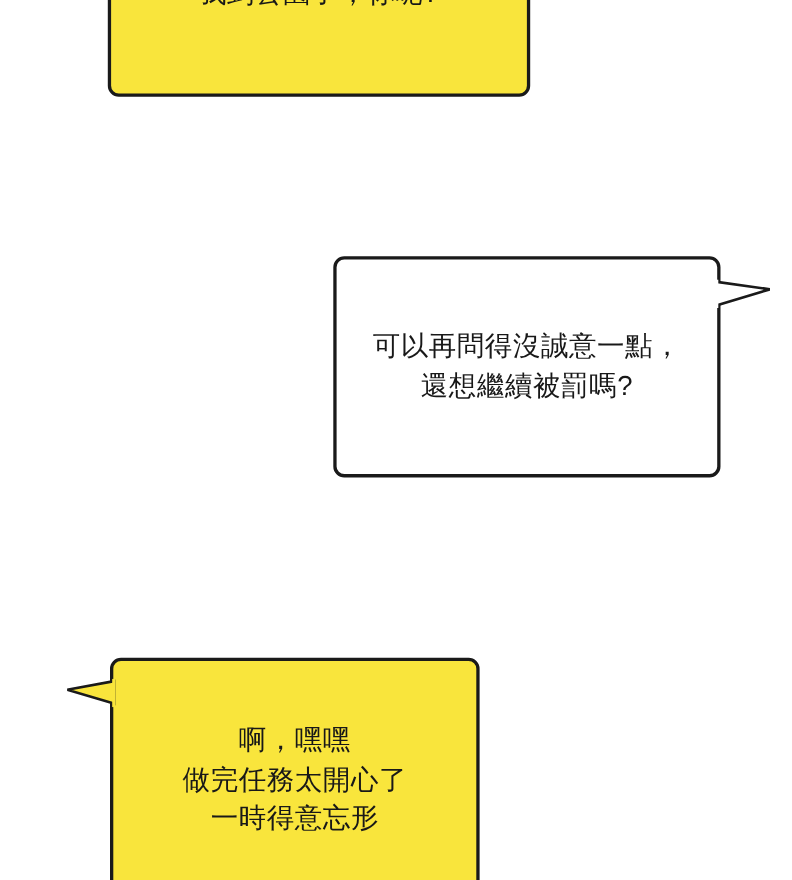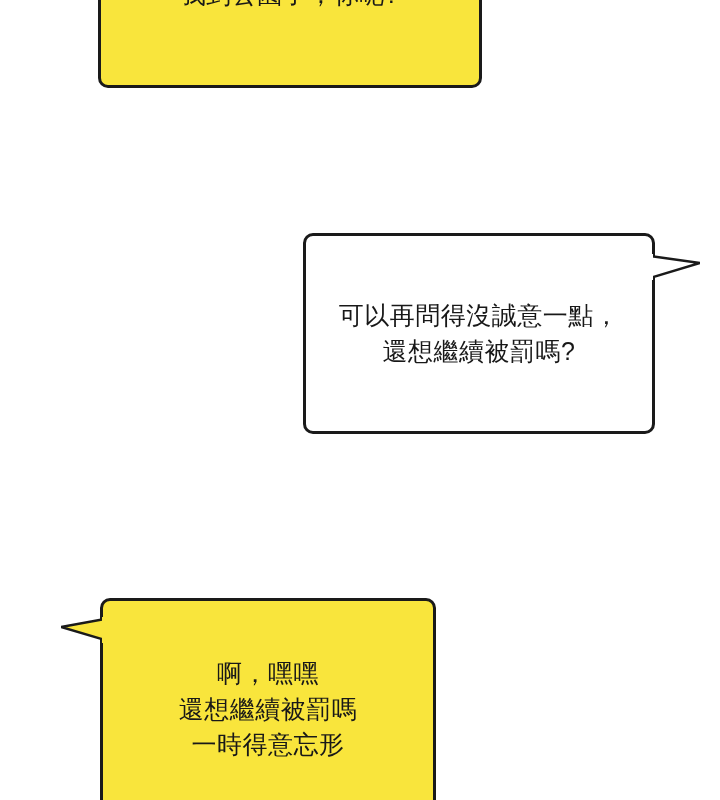--- a/index.html
+++ b/index.html
@@ -113,21 +113,21 @@
 還想繼續被罰嗎?</div>
 
     <svg class="tail-right" viewBox="0 0 50 26">
       <polygon points="0,2 50,9 0,24" fill="#ffffff" stroke="#1a1a1a" stroke-width="2.4" stroke-linejoin="miter"></polygon>
       <rect x="-4" y="0" width="7" height="26" fill="#ffffff"></rect>
     </svg>
   </div>
 
   <div class="bubble bubble-yellow" id="bubble-bottom">
     <div class="bubble-text">啊，嘿嘿
-還想繼續被罰嗎
+做完任務太開心了
 一時得意忘形</div>
 
     <svg class="tail-left" viewBox="0 0 44 26">
       <polygon points="44,2 0,10 44,23" fill="#F9E53C" stroke="#1a1a1a" stroke-width="2.4" stroke-linejoin="miter"></polygon>
       <rect x="41" y="0" width="7" height="26" fill="#F9E53C"></rect>
     </svg>
   </div>
 
 </div>
 

